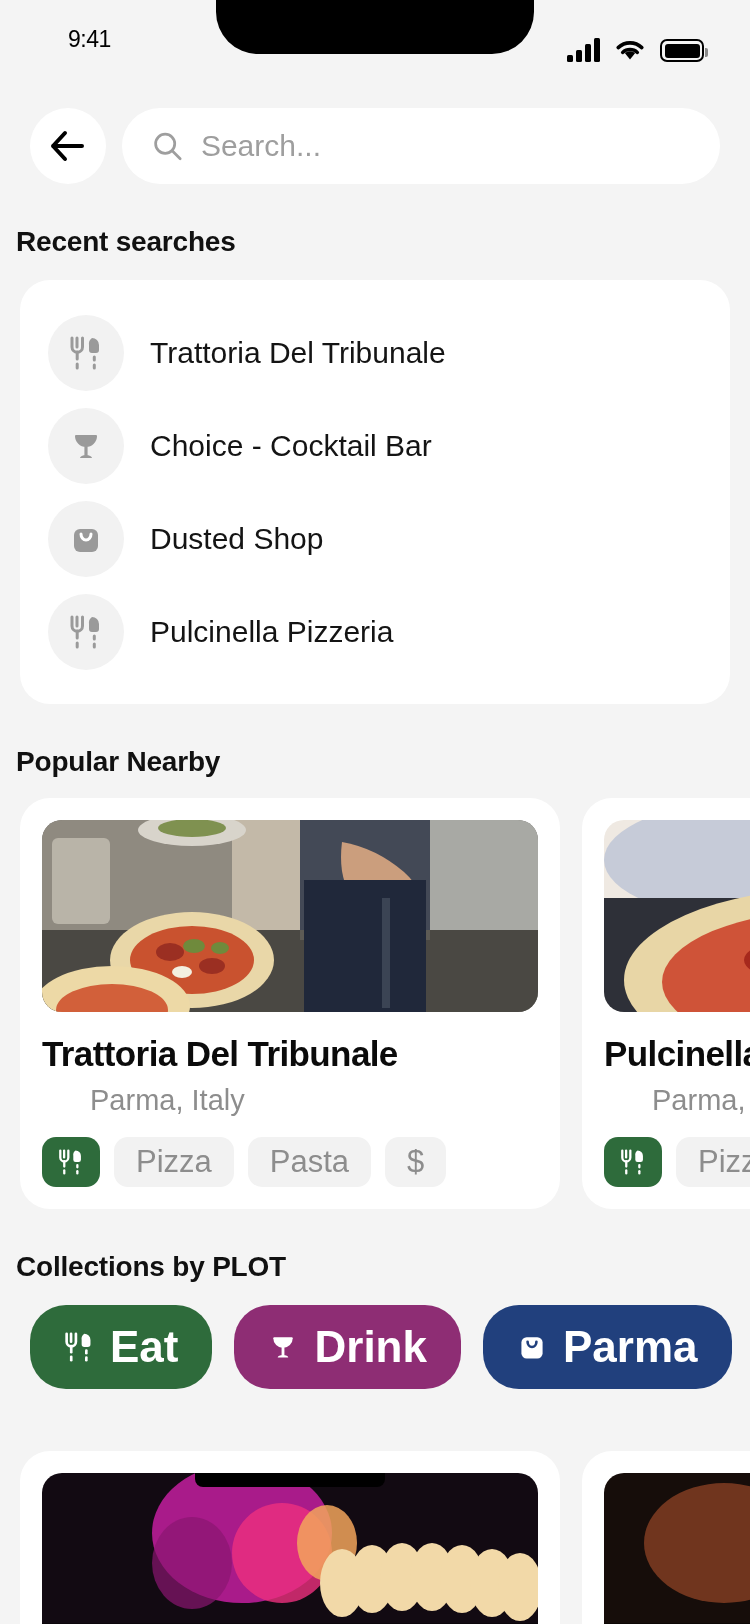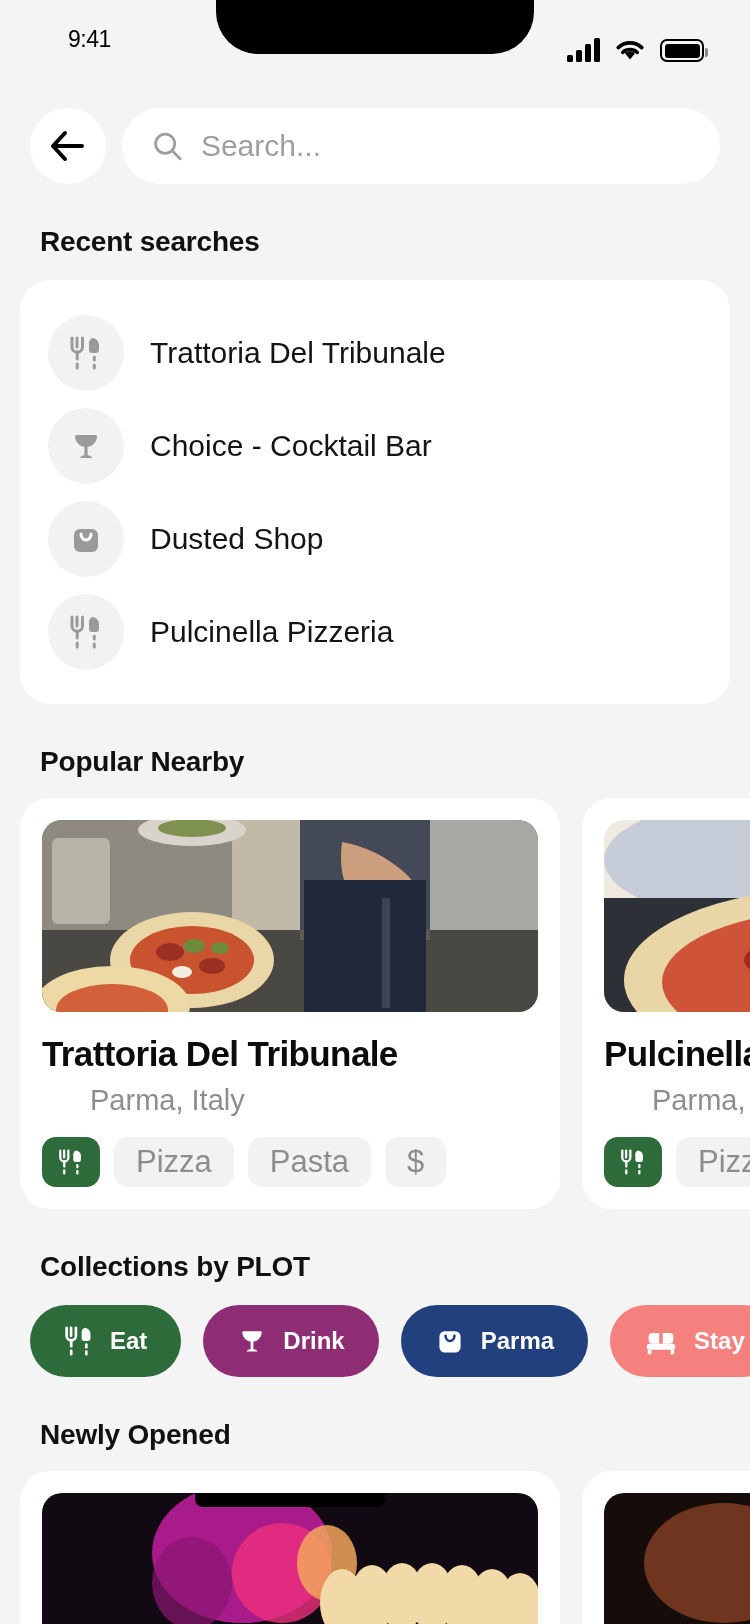--- a/index.html
+++ b/index.html
@@ -63,21 +63,21 @@
   .searchbox input {
     border: 0; outline: 0; background: transparent;
     font-family: "Liberation Sans", sans-serif;
     font-size: 30px; color: #15803d; width: 100%;
   }
   .searchbox input::placeholder { color: #9e9e9e; }
 
   
   .sect-title {
     font-size: 28px; font-weight: 700; color: #111;
-    padding: 0 40px; letter-spacing: -0.2px;
+    padding: 0 16px; letter-spacing: -0.2px;
   }
 
   
   .recent-card {
     margin: 22px 20px 0 20px; background: #fff;
     border-radius: 30px; padding: 26px 0 26px 0;
   }
   .recent-item {
     display: flex; align-items: center; gap: 26px;
     padding: 0 28px; height: 93px;
@@ -111,23 +111,23 @@
   }
   .chip {
     height: 50px; padding: 0 22px; border-radius: 14px; background: #f2f2f2;
     display: flex; align-items: center; font-size: 31px; color: #8d8d8d;
     flex: 0 0 auto;
   }
 
   
   .pills { display: flex; gap: 22px; padding: 22px 0 0 30px; overflow: hidden; }
   .pill {
-    flex: 0 0 auto; height: 72px; border-radius: 36px;
+    flex: 0 0 auto; height: 84px; border-radius: 36px;
     display: flex; align-items: center; gap: 16px; padding: 0 34px;
-    color: #fff; font-size: 24px; font-weight: 600; white-space: nowrap;
+    color: #fff; font-size: 44px; font-weight: 600; white-space: nowrap;
   }
 
   
   .new-card {
     flex: 0 0 auto; width: 540px; background: #fff;
     border-radius: 30px; padding: 22px; overflow: hidden;
   }
   .new-photo { width: 100%; height: 192px; border-radius: 20px; overflow: hidden; position: relative; }
   .nb-bar {
     position:absolute; left:50%; transform:translateX(-50%); top:0;
@@ -367,21 +367,20 @@
         <rect x="30" y="27" width="4" height="5" fill="#fff"></rect>
         <rect x="17" y="8" width="4" height="12" fill="#f4817e"></rect>
       </svg>
       <span>Stay</span>
     </div>
 
   </div>
 
   <div class="sp-sect"></div>
 
-  <div class="sect-title">Newly Opened</div>
 
   <div class="rail">
 
     <div class="new-card">
       <div class="new-photo">
         <svg width="100%" height="100%" viewBox="0 0 496 192" preserveAspectRatio="xMidYMid slice">
           <rect width="496" height="192" fill="#120a12"></rect>
           <ellipse cx="200" cy="60" rx="90" ry="70" fill="#c41fa0" opacity="0.85"></ellipse>
           <ellipse cx="240" cy="80" rx="50" ry="50" fill="#ee2f7e" opacity="0.8"></ellipse>
           <ellipse cx="150" cy="90" rx="40" ry="46" fill="#8a1670" opacity="0.7"></ellipse>

